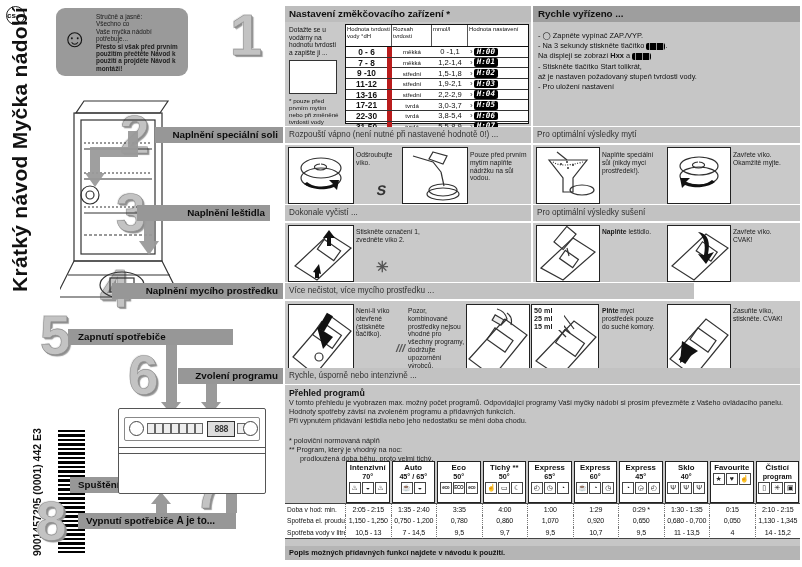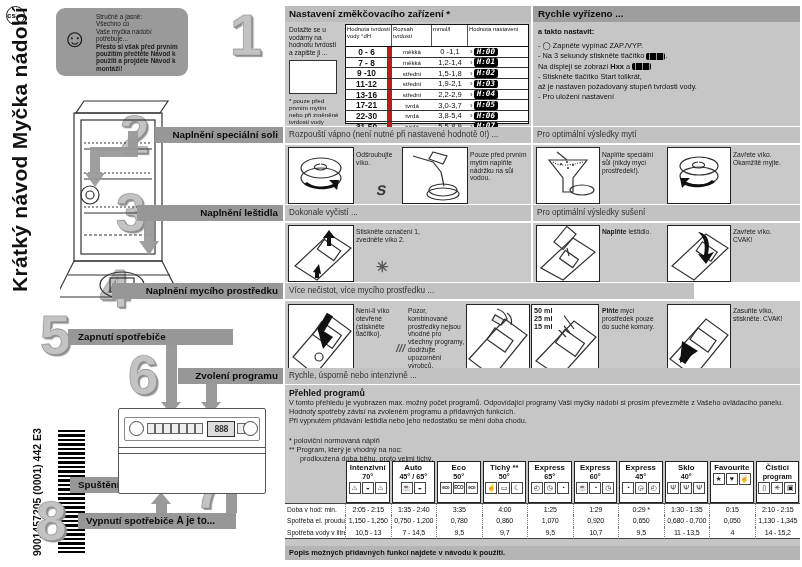--- a/index.html
+++ b/index.html
@@ -250,21 +250,20 @@
             <span class="chev">›</span>
             <span class="hbadge">H:07</span>
           </div>
         </div>
       </div>
   </div>
 
   <div class="abs" id="q-head">Rychle vyřízeno ...</div>
   <div class="abs" id="q-body"></div>
   <div class="abs" id="q-lines">
-    <div class="b">a takto nastavit:</div>
     <div class="gap"></div>
     <div>- ◯ Zapněte vypínač ZAP./VYP.</div>
     <div><span>- Na 3 sekundy stiskněte tlačítko</span>
       <span class="pill"></span><span>.</span></div>
     <div><span>Na displeji se zobrazí</span>
       <span class="b">Hxx</span> <span>a</span>
       <span class="pill"></span></div>
     <div>- Stiskněte tlačítko Start tolikrát,</div>
     <div>až je nastaven požadovaný stupeň tvrdosti vody.</div>
     <div>- Pro uložení nastavení</div>
@@ -322,21 +321,21 @@
         <g fill="none" stroke="#333" stroke-width="1.2">
       <ellipse cx="31" cy="18" rx="19" ry="9"></ellipse>
           <ellipse cx="31" cy="28" rx="19" ry="9"></ellipse>
       <path d="M31 14 a6 3 0 1 1 -1 0"></path>
         </g>
       <path d="M44 32 a16 8 0 0 1 -26 2 l4 -4 l-10 0 l2 10 l3 -3 a20 10 0 0 0 30 -3 z" fill="#111"></path>
       </svg>
   </div>
   <div class="cap" style="left:733px;top:151px;width:60px;">Zavřete víko. Okamžitě myjte.</div>
 
-  <div class="band-dark" style="left:137px;top:205px;width:146px;">Naplnění leštidla</div>
+  <div class="band-dark" style="left:137px;top:205px;width:133px;">Naplnění leštidla</div>
   <div class="band-light" style="left:285px;top:205px;width:246px;">Dokonale vyčistí ...</div>
   <div class="band-light" style="left:533px;top:205px;width:267px;">Pro optimální výsledky sušení</div>
   <div class="gray" style="left:285px;top:223px;width:246px;height:59px;"></div>
   <div class="gray" style="left:533px;top:223px;width:267px;height:59px;"></div>
 
   <div class="imgbox" style="left:288px;top:225px;width:64px;height:55px;">
     <svg width="64" height="55" viewBox="0 0 64 55">
         <g fill="none" stroke="#333" stroke-width="1.2">
       <polygon points="6,40 40,8 62,22 28,54"></polygon>
           <rect x="30" y="18" width="20" height="12" transform="rotate(35 40 24)"></rect>
@@ -573,21 +572,21 @@
           <div class="pic">▯</div>
           <div class="pic">✳</div>
           <div class="pic">▣</div>
         </div>
       </div>
       <div class="plabel rt">Doba v hod: min.</div>
       <div class="pval rt">2:05 - 2:15</div>
       <div class="pval rt">1:35 - 2:40</div>
       <div class="pval rt">3:35</div>
       <div class="pval rt">4:00</div>
-      <div class="pval rt">1:25</div>
+      <div class="pval rt">1:00</div>
       <div class="pval rt">1:29</div>
       <div class="pval rt">0:29 *</div>
       <div class="pval rt">1:30 - 1:35</div>
       <div class="pval rt">0:15</div>
       <div class="pval rt">2:10 - 2:15</div>
       <div class="plabel">Spotřeba el. proudu v kWh</div>
       <div class="pval">1,150 - 1,250</div>
       <div class="pval">0,750 - 1,200</div>
       <div class="pval">0,780</div>
       <div class="pval">0,860</div>

